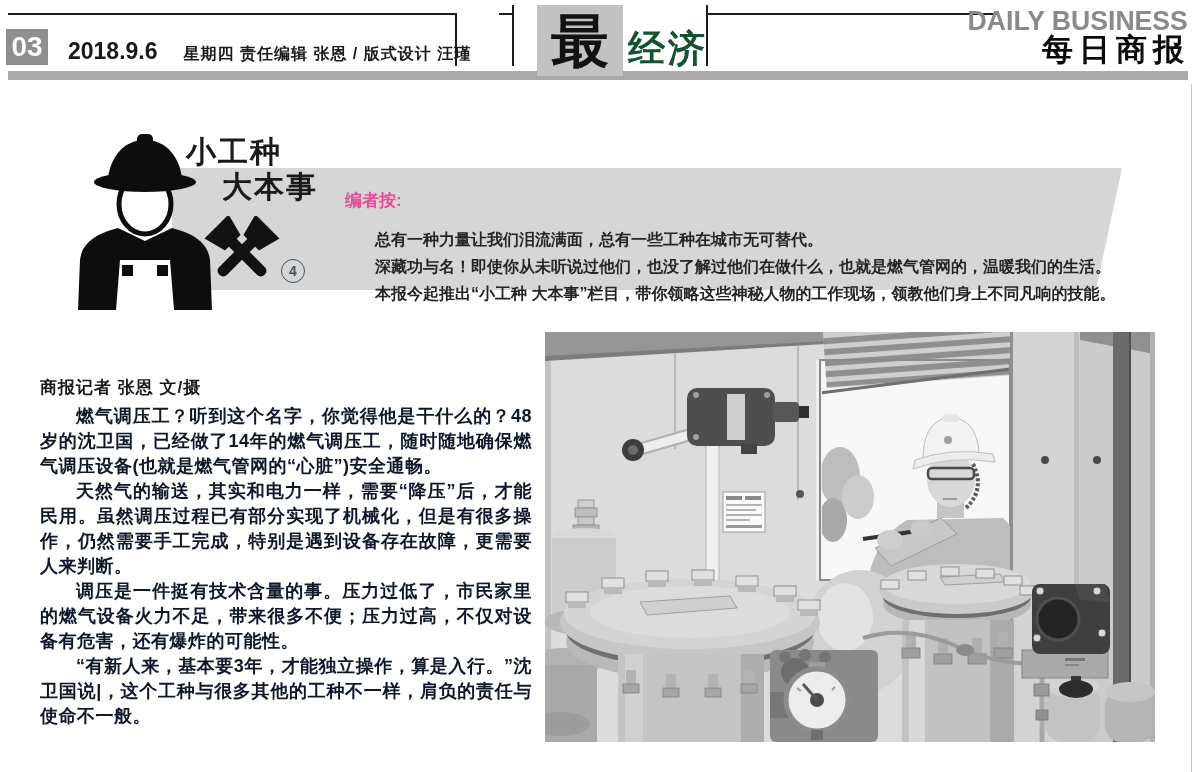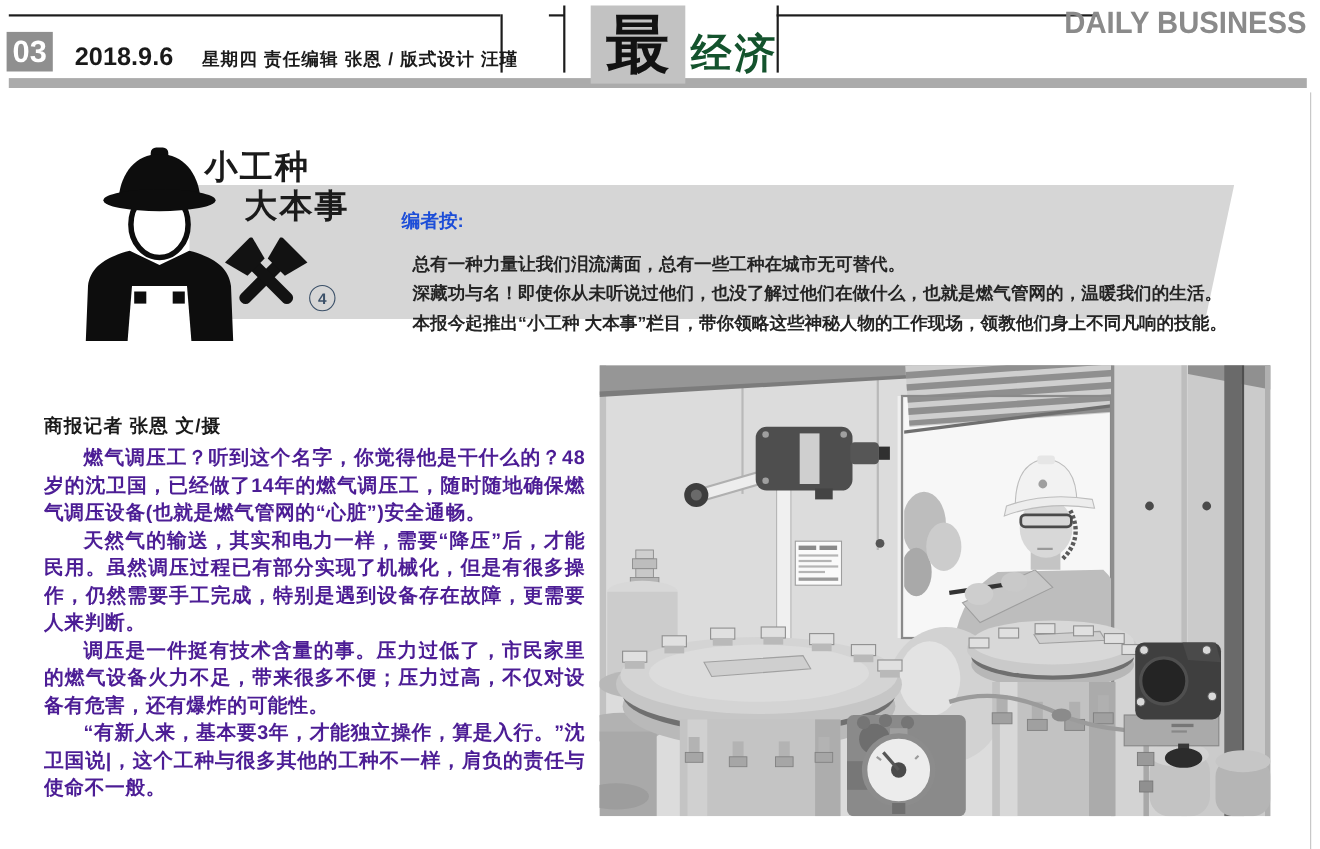--- a/index.html
+++ b/index.html
@@ -26,28 +26,28 @@
   #page-rule-right{left:1191px;top:84px;width:1px;height:688px;background:#c3c3c3;}
   
   #note-bg{left:172px;top:168px;width:950px;height:122px;background:#d6d6d6;
       clip-path:polygon(0 0,100% 0,97.25% 100%,0 100%);}
   #feat-title1{left:186px;top:132px;font-size:30px;font-weight:900;letter-spacing:2px;}
   #feat-title2{left:222px;top:167px;font-size:30px;font-weight:900;letter-spacing:2px;}
   #worker-icon{left:70px;top:128px;width:150px;height:182px;}
   #tools-icon{left:200px;top:216px;width:84px;height:70px;}
   #episode-badge{left:281px;top:259px;width:22px;height:22px;border:1.6px solid #3b5068;
       border-radius:50%;color:#3b5068;font-size:14px;font-weight:600;text-align:center;line-height:22px;}
-  #note-label{left:365px;top:189px;font-size:17px;font-weight:bold;color:#1d4ed8;}
+  #note-label{left:345px;top:189px;font-size:17px;font-weight:bold;color:#ec4899;}
   .note-line{left:375px;width:740px;height:27px;font-size:16px;font-weight:600;color:#242424;
       white-space:nowrap;margin-top:15px;}
   
   #byline{left:40px;top:376px;font-size:17px;font-weight:bold;letter-spacing:1px;}
   #article-body{left:40px;top:404px;width:492px;height:340px;overflow:hidden;}
   #article-body p{margin:0;text-indent:2em;font-size:18px;line-height:25px;
-      font-weight:600;text-align:justify;color:#4c1d95;letter-spacing:.5px;}
+      font-weight:600;text-align:justify;color:#0f172a;letter-spacing:.5px;}
   
   #photo{left:545px;top:332px;width:610px;height:410px;}
 </style>
 </head>
 <body>
 
 <div id="page">
 
   <div class="abs rule" style="left:8px;top:13px;width:447px;height:2px;"></div>
   <div class="abs rule" style="left:455px;top:13px;width:2px;height:53px;"></div>
@@ -60,20 +60,21 @@
 
   <div class="abs" id="pagenum-box">03</div>
   <div class="abs" id="dateline">
     <span class="serif" id="date-num">2018.9.6</span><span class="sans" id="date-info">星期四 责任编辑 张恩 / 版式设计 汪瑾</span>
   </div>
   <div class="abs" id="logo-box">
     <span class="serif" id="logo-char">最</span>
   </div>
   <div class="abs sans" id="logo-suffix">经济</div>
   <div class="abs sans" id="masthead-en">DAILY BUSINESS</div>
+  <div class="abs serif" id="masthead-cn">每日商报</div>
 
   <div class="abs" id="note-bg"></div>
   <div class="abs" id="feat-title1">小工种</div>
   <div class="abs" id="feat-title2">大本事</div>
 
   <svg class="abs" id="worker-icon" viewBox="0 0 150 182">
     <ellipse cx="75" cy="76" rx="26" ry="30" fill="#ffffff" stroke="#0d0d0d" stroke-width="5"></ellipse>
     <path d="M8,182 L10,132 C12,114 28,105 48,100 L75,113 L102,100 C122,105 138,114 140,132 L142,182 Z" fill="#0d0d0d"></path>
     <polygon points="50,132 100,132 104,182 46,182" fill="#ffffff"></polygon>
     <rect x="52" y="137" width="11" height="11" fill="#0d0d0d"></rect>

